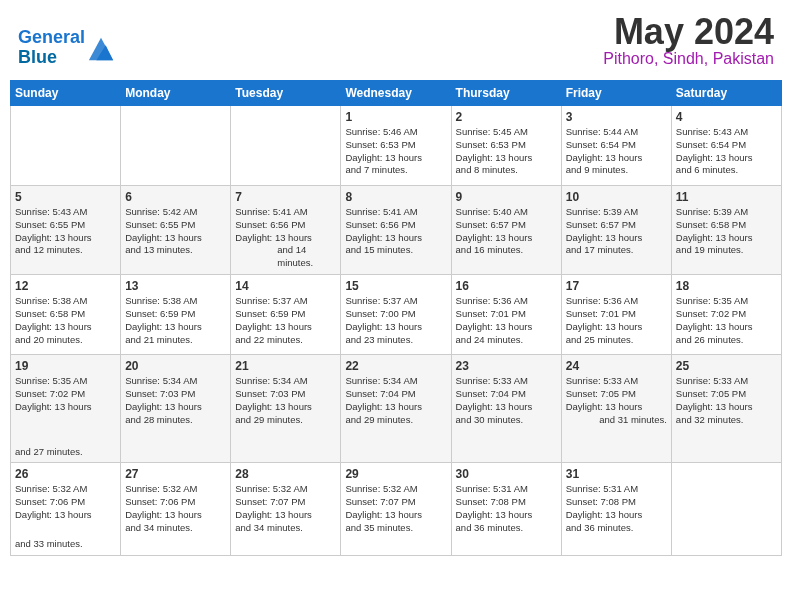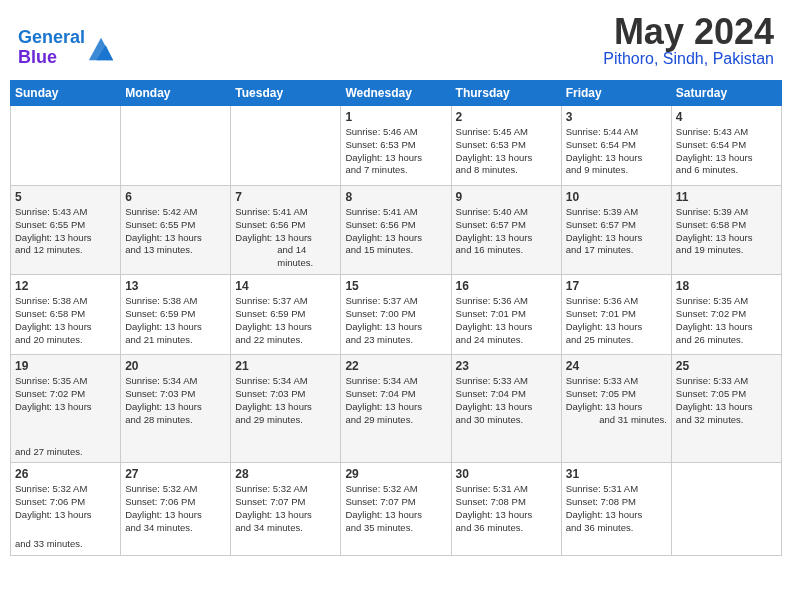--- a/index.html
+++ b/index.html
@@ -40,21 +40,21 @@
       text-align: right;
     }
     .title-block h1 {
       font-size: 36px;
       font-weight: bold;
       color: #333;
       line-height: 1;
     }
     .title-block h2 {
       font-size: 16px;
-      color: #1d4ed8;
+      color: #a21caf;
       font-weight: normal;
     }
     table {
       width: 100%;
       border-collapse: collapse;
       table-layout: fixed;
     }
     thead tr th {
       background-color: #1a75cf;
       color: #fff;
@@ -88,21 +88,21 @@
     }
   </style>
 </head>
 <body>
 
 <div class="header">
   <div class="logo">
     <div>
       <div class="logo-text">
         <span>General</span><br>
-        <span style="color:#6d28d9;margin-top:28px;">Blue</span>
+        <span style="color:#0369a1;margin-top:28px;">Blue</span>
       </div>
     </div>
     <svg class="logo-icon" viewBox="0 0 30 30" xmlns="http://www.w3.org/2000/svg">
       <polygon points="2,28 15,4 28,28" fill="#1a75cf" opacity="0.85"></polygon>
       <polygon points="10,28 20,12 28,28" fill="#1a75cf"></polygon>
     </svg>
   </div>
   <div class="title-block">
     <h1>May 2024</h1>
     <h2>Pithoro, Sindh, Pakistan</h2>

